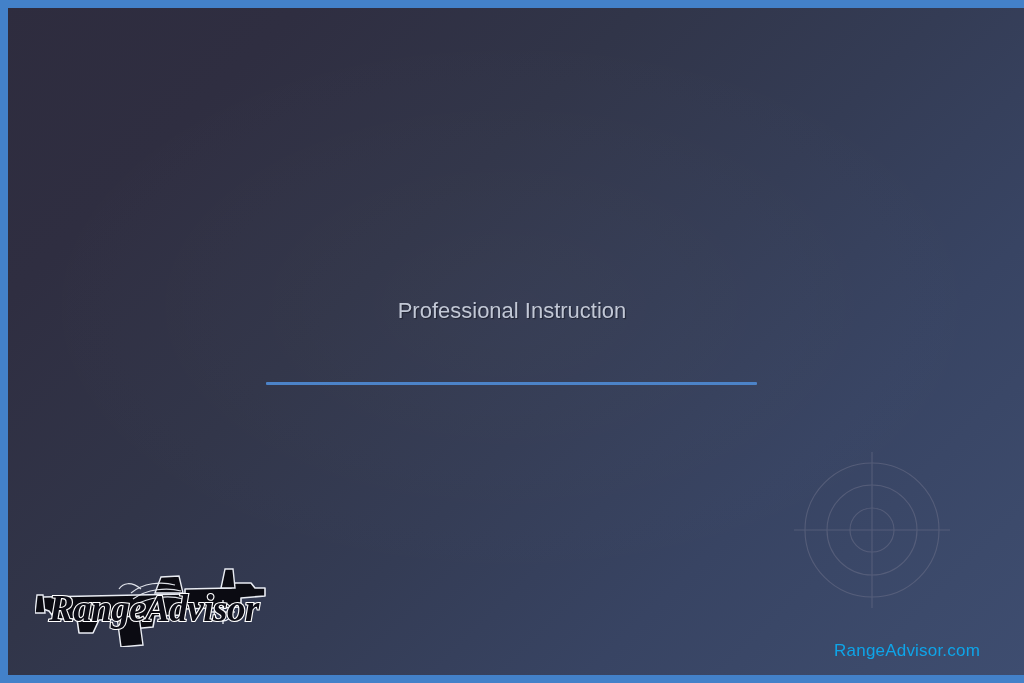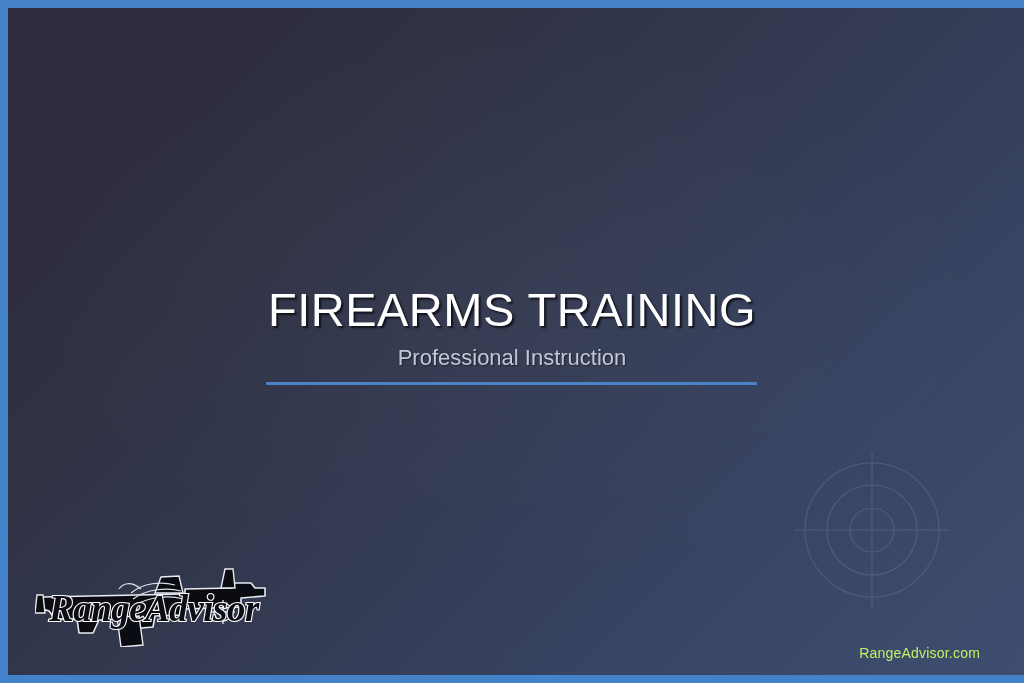--- a/index.html
+++ b/index.html
@@ -104,22 +104,22 @@
     height: 156px;
     opacity: 0.55;
     pointer-events: none;
   }
 
   
   #footer-url {
     position: absolute;
     right: 44px;
     bottom: 22px;
-    font-size: 14px;
-    color: #bef264;
+    font-size: 17px;
+    color: #0ea5e9;
     letter-spacing: 0.2px;
   }
 
   
   #brand-logo {
     position: absolute;
     left: 35px;
     bottom: 36px;
     width: 236px;
     height: 84px;
@@ -140,21 +140,20 @@
         <circle cx="78" cy="78" r="67"></circle>
         <circle cx="78" cy="78" r="45"></circle>
         <circle cx="78" cy="78" r="22"></circle>
         <line x1="0" y1="78" x2="156" y2="78"></line>
         <line x1="78" y1="0" x2="78" y2="156"></line>
       </g>
     </svg>
   </div>
 
   <div id="title-block">
-    <h1 id="page-title">FIREARMS TRAINING</h1>
     <p id="page-subtitle">Professional Instruction</p>
   </div>
   <div id="title-divider"></div>
 
   <div id="brand-logo">
     <svg width="236" height="84" viewBox="0 0 236 84" xmlns="http://www.w3.org/2000/svg">
       <defs>
         <clipPath id="logoclip">
             <rect x="0" y="0" width="236" height="84"></rect>
           </clipPath>

